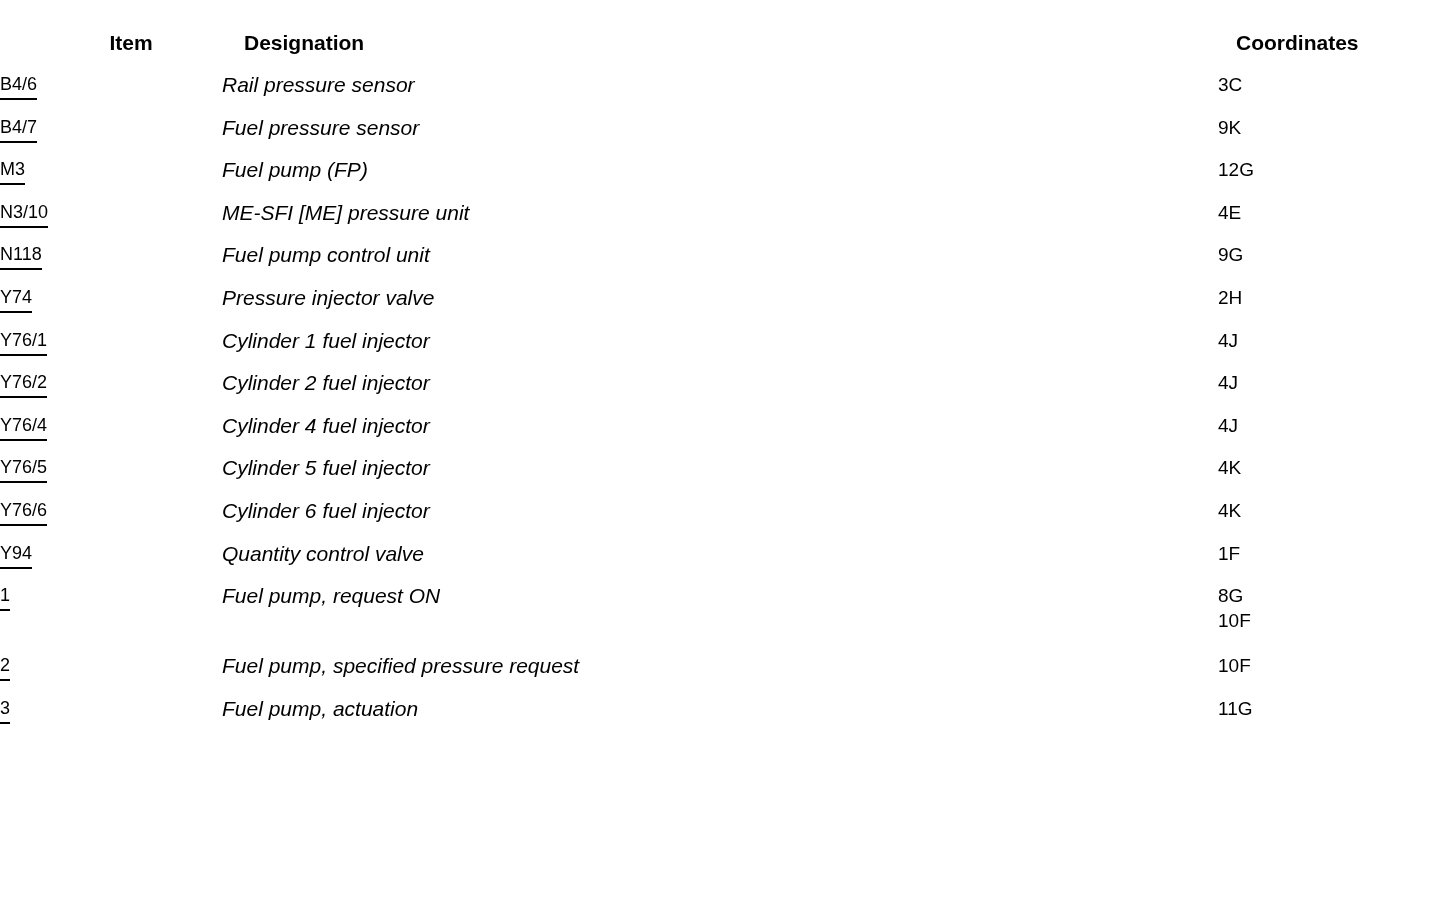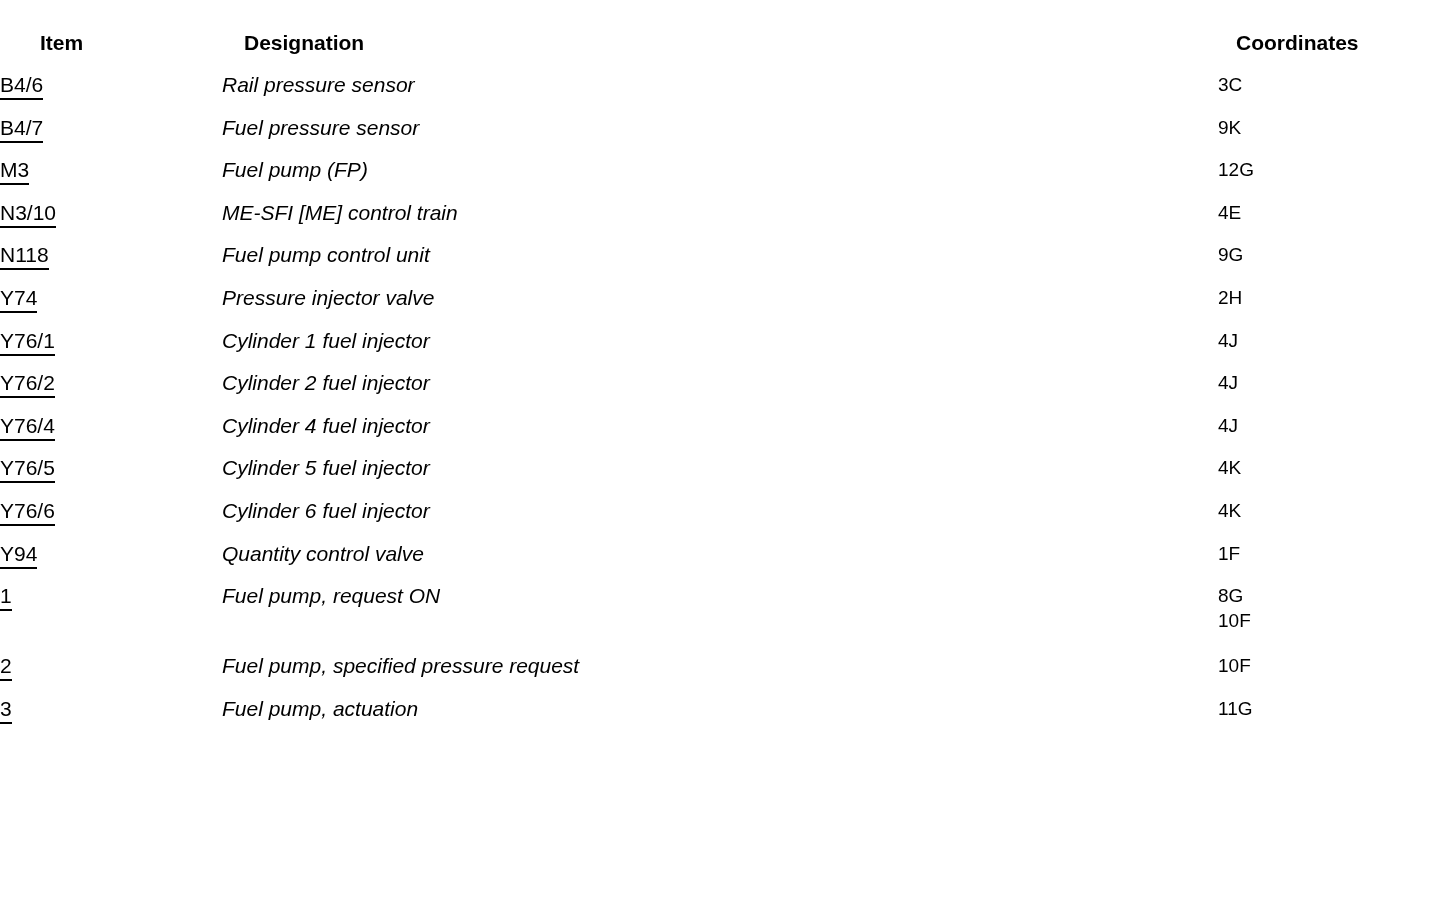--- a/index.html
+++ b/index.html
@@ -46,35 +46,35 @@
   }
 
   
   .head-cell {
     font-size: 21px;
     font-weight: bold;
     line-height: 25px;
     height: 42px;
     white-space: nowrap;
   }
-  .head-cell.item        { padding-left: 40px; }
+  .head-cell.item        { padding-left: 40px; text-align: center; }
   .head-cell.designation { padding-left: 22px; }
   .head-cell.coordinates { padding-left: 18px; }
 
   
   .body-row td {
     height: 42.6px;
   }
   .body-row.tall td {
     height: 70px;
   }
 
   .cell-item {
     padding-left: 40px;
-    font-size: 21px;
+    font-size: 18px;
     line-height: 25px;
     white-space: nowrap;
   }
   .cell-item .item-label {
     display: inline-block;
     border-bottom: 2px solid #000000;
     padding-bottom: 1px;
     white-space: pre;
   }
 
@@ -128,21 +128,21 @@
           <td class="cell-designation">Fuel pressure sensor</td>
           <td class="cell-coordinates"><span>9K</span></td>
         </tr>
         <tr class="body-row">
           <td class="cell-item"><span class="item-label">M3</span></td>
           <td class="cell-designation">Fuel pump (FP)</td>
           <td class="cell-coordinates"><span>12G</span></td>
         </tr>
         <tr class="body-row">
           <td class="cell-item"><span class="item-label">N3/10</span></td>
-          <td class="cell-designation">ME-SFI [ME] control train</td>
+          <td class="cell-designation">ME-SFI [ME] pressure unit</td>
           <td class="cell-coordinates"><span>4E</span></td>
         </tr>
         <tr class="body-row">
           <td class="cell-item"><span class="item-label">N118</span></td>
           <td class="cell-designation">Fuel pump control unit</td>
           <td class="cell-coordinates"><span>9G</span></td>
         </tr>
         <tr class="body-row">
           <td class="cell-item"><span class="item-label">Y74</span></td>
           <td class="cell-designation">Pressure injector valve</td>

